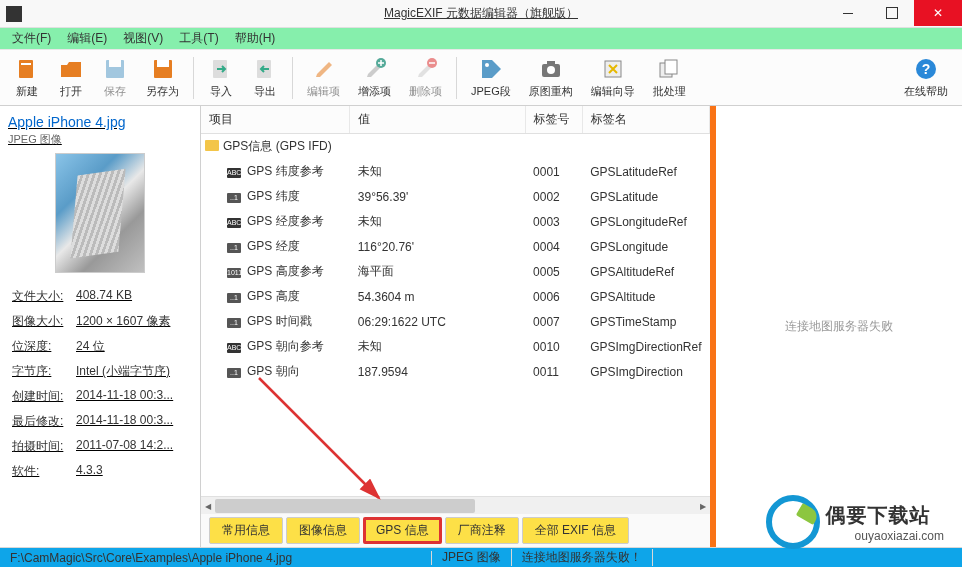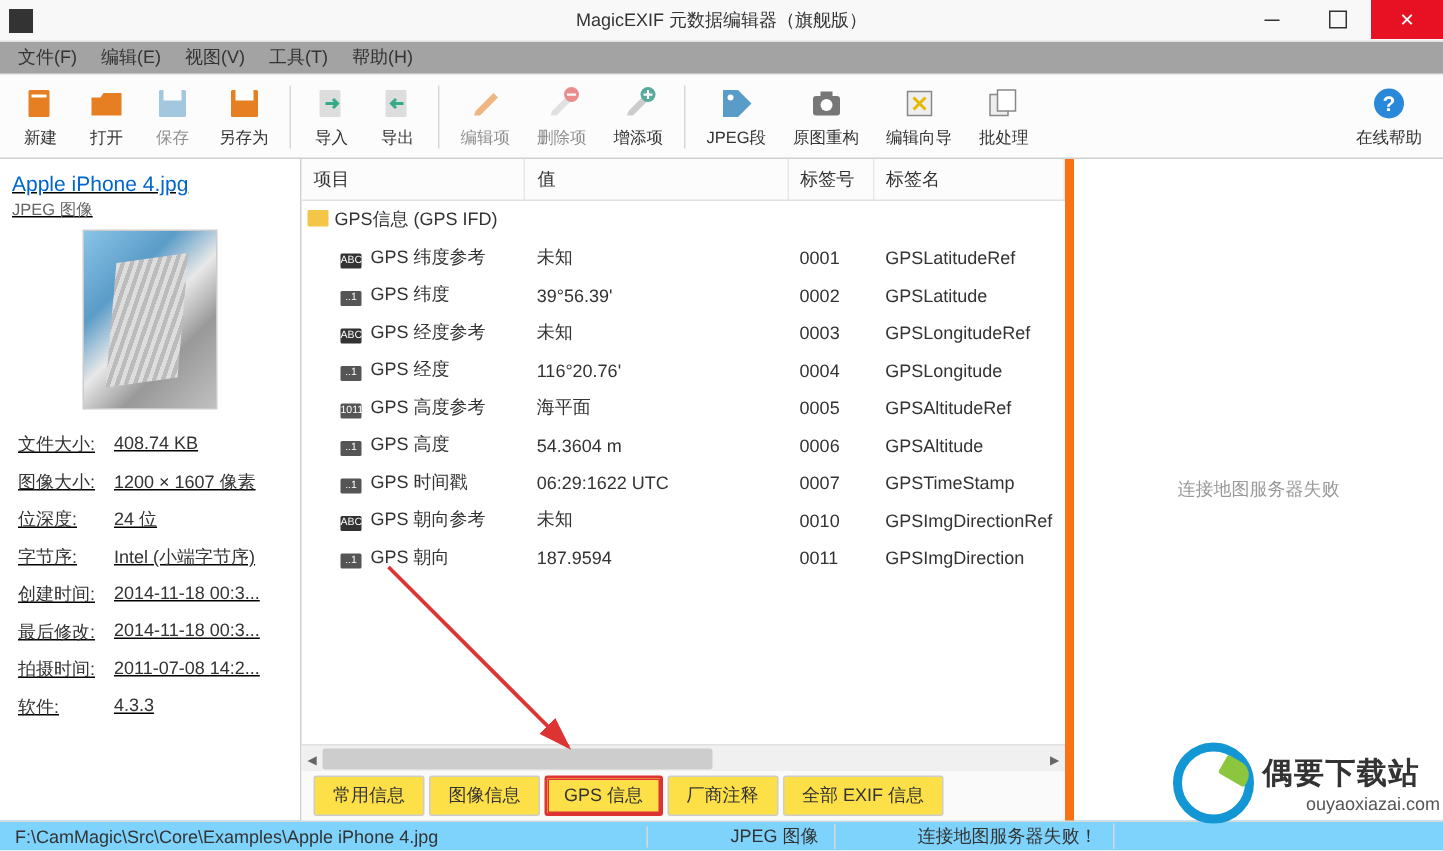--- a/index.html
+++ b/index.html
@@ -1,30 +1,30 @@
 <!DOCTYPE html>
 <html><head>
 <meta charset="utf-8">
 <style>
 * { margin: 0; padding: 0; box-sizing: border-box; }
 body { font-family: "Microsoft YaHei", "Segoe UI", sans-serif; font-size: 12px; background: #fff; width: 962px; height: 567px; overflow: hidden; position: relative; }
 
 
 .titlebar { height: 28px; background: #f8f8f8; display: flex; align-items: center; justify-content: center; position: relative; border-bottom: 1px solid #e0e0e0; }
 .titlebar-icon { position: absolute; left: 6px; width: 16px; height: 16px; background: #333; }
-.titlebar-text { color: #333; font-size: 12px; }
+.titlebar-text { color: #333; font-size: 12px; text-decoration: underline; }
 .window-controls { position: absolute; right: 0; top: 0; display: flex; }
 .win-btn { width: 44px; height: 26px; display: flex; align-items: center; justify-content: center; color: #333; font-size: 10px; }
 .win-btn.min::before { content: ""; width: 10px; height: 1px; background: #333; }
 .win-btn.max::before { content: ""; width: 10px; height: 10px; border: 1px solid #333; }
 .win-btn.close { background: #e81123; color: #fff; width: 48px; }
 .win-btn.close::before { content: "✕"; font-size: 12px; }
 
 
-.menubar { height: 22px; background: #a3a3a3; display: flex; align-items: center; padding: 0 6px; border-bottom: 1px solid #e8e8e8; gap: 4px; }
+.menubar { height: 22px; background: #86efac; display: flex; align-items: center; padding: 0 6px; border-bottom: 1px solid #e8e8e8; gap: 4px; }
 .menubar-item { padding: 2px 6px; color: #333; cursor: default; }
 
 
 .toolbar { height: 56px; background: #fcfcfc; display: flex; align-items: center; padding: 0 6px; border-bottom: 1px solid #d0d0d0; gap: 2px; }
 .tb-btn { display: flex; flex-direction: column; align-items: center; justify-content: center; padding: 2px 8px; height: 50px; cursor: default; }
 .tb-btn.disabled { opacity: 0.55; }
 .tb-icon { width: 26px; height: 26px; display: flex; align-items: center; justify-content: center; margin-bottom: 2px; }
 .tb-label { font-size: 11px; color: #333; white-space: nowrap; }
 .tb-sep { width: 1px; height: 42px; background: #d8d8d8; margin: 0 4px; }
 .tb-spacer { flex: 1; }
@@ -59,29 +59,29 @@
 .hscroll-arrow.l { left: 0; }
 .hscroll-arrow.r { right: 0; }
 
 .tabstrip { display: flex; gap: 3px; padding: 3px 8px; background: #fafafa; }
 .tab { padding: 4px 12px; border: 1px solid #ccc; border-radius: 2px; background: #fde047; font-size: 12px; color: #333; cursor: default; }
 .tab.active { border: 2px solid #d33; padding: 3px 11px; box-shadow: 0 0 0 1px #d33 inset; }
 
 .right-panel { width: 252px; border-left: 6px solid #f97316; display: flex; align-items: center; justify-content: center; color: #999; font-size: 12px; }
 
 
-.statusbar { height: 20px; background: #7dd3fc; border-top: 1px solid #d8d8d8; display: flex; align-items: center; font-size: 12px; color: #333; gap: 45px; }
+.statusbar { height: 20px; background: #0ea5e9; border-top: 1px solid #d8d8d8; display: flex; align-items: center; font-size: 12px; color: #333; }
 .statusbar .sb-seg { padding: 0 10px; border-right: 1px solid #d8d8d8; }
 .statusbar .sb-seg:first-child { flex: 0 0 432px; }
 
 
 .arrow-annot { position: absolute; left: 254px; top: 373px; pointer-events: none; }
 
 
-.watermark { position: absolute; right: 2px; bottom: 18px; display: flex; align-items: center; gap: 6px; }
+.watermark { position: absolute; right: 18px; bottom: 18px; display: flex; align-items: center; gap: 6px; }
 .wm-logo { width: 54px; height: 54px; border-radius: 50%; border: 6px solid #1397d4; position: relative; background: #fff; }
 .wm-logo::after { content: ""; position: absolute; right: -4px; top: 6px; width: 20px; height: 14px; background: #8cc63f; transform: rotate(30deg); border-radius: 2px 10px 2px 2px; }
 .wm-text { display: flex; flex-direction: column; }
 .wm-cn { font-size: 20px; font-weight: bold; color: #333; letter-spacing: 1px; }
 .wm-en { font-size: 12px; color: #555; margin-left: 29px; }
 
 
 .ic-new { fill: #e67e22; }
 .ic-open { fill: #e67e22; }
 .ic-save { fill: #5a9cc8; }
@@ -169,39 +169,39 @@
   </div>
   <div class="tb-sep"></div>
   <div class="tb-btn disabled">
     <span class="tb-icon">
         <svg width="24" height="24">
           <path d="M5 17 L17 5 L20 8 L8 20 L4 20 Z" class="ic-edit"></path>
         </svg>
       </span>
     <span class="tb-label">编辑项</span>
   </div>
+  <div class="tb-btn">
+    <span class="tb-icon">
+        <svg width="24" height="24">
+          <path d="M5 17 L17 5 L20 8 L8 20 L4 20 Z" fill="#ccc"></path>
+          <circle cx="18" cy="6" r="5" fill="#5a9"></circle>
+          <path d="M18 3v6M15 6h6" stroke="#fff" stroke-width="1.5"></path>
+        </svg>
+      </span>
+    <span class="tb-label">增添项</span>
+  </div>
   <div class="tb-btn disabled">
     <span class="tb-icon">
         <svg width="24" height="24">
           <path d="M5 17 L17 5 L20 8 L8 20 L4 20 Z" fill="#ccc"></path>
           <circle cx="18" cy="6" r="5" fill="#d33"></circle>
           <path d="M15 6h6" stroke="#fff" stroke-width="1.5"></path>
         </svg>
       </span>
     <span class="tb-label">删除项</span>
-  </div>
-  <div class="tb-btn">
-    <span class="tb-icon">
-        <svg width="24" height="24">
-          <path d="M5 17 L17 5 L20 8 L8 20 L4 20 Z" fill="#ccc"></path>
-          <circle cx="18" cy="6" r="5" fill="#5a9"></circle>
-          <path d="M18 3v6M15 6h6" stroke="#fff" stroke-width="1.5"></path>
-        </svg>
-      </span>
-    <span class="tb-label">增添项</span>
   </div>
   <div class="tb-sep"></div>
   <div class="tb-btn">
     <span class="tb-icon">
         <svg width="24" height="24">
           <path d="M3 3 L13 3 L22 12 L13 21 L3 21 Z" class="ic-tag"></path>
           <circle cx="8" cy="8" r="2" fill="#fff"></circle>
         </svg>
       </span>
     <span class="tb-label">JPEG段</span>

